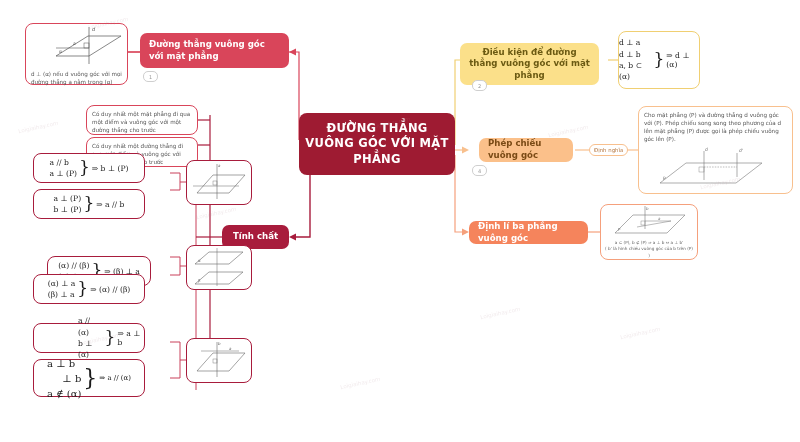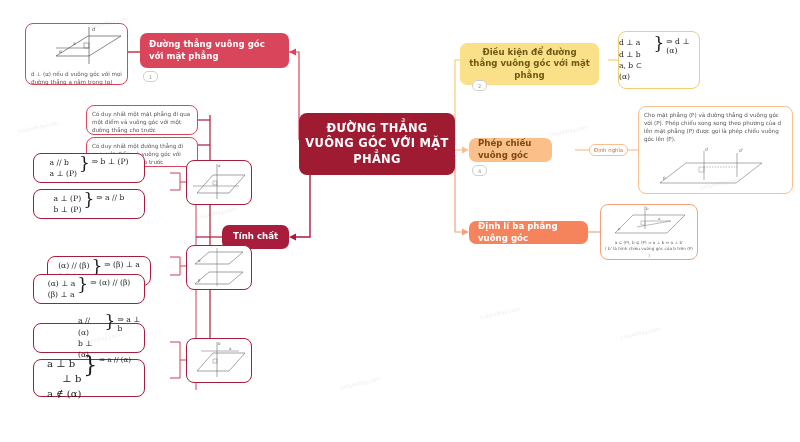--- a/index.html
+++ b/index.html
@@ -25,21 +25,21 @@
   
   .obox{border-radius:8px;box-sizing:border-box;background:#fff;}
   .obox.red{border:1.2px solid #d9455a;}
   .obox.crimson{border:1.2px solid #a81c3c;}
   .obox.yellow{border:1.2px solid #f0cf72;}
   .obox.orange{border:1.2px solid #f8c08e;}
   .obox.orange2{border:1.2px solid #f5a07c;}
   .txtbox{font-size:5.6px;line-height:1.45;color:#555;padding:4px 5px;box-sizing:border-box;}
   .fbox{display:flex;align-items:center;justify-content:center;
     font-family:"DejaVu Serif","Liberation Serif",serif;font-size:7.6px;color:#1a1a1a;}
-  .fml{display:flex;align-items:flex-start;gap:2px;}
+  .fml{display:flex;align-items:center;gap:2px;}
   .stack{display:flex;flex-direction:column;line-height:1.5;text-align:left;}
   .brace{font-size:17px;line-height:.8;font-weight:300;}
   .tag{position:absolute;border:1px solid #f8c08e;background:#fff;border-radius:7px;
     font-size:5.4px;color:#b5763f;padding:2px 4px;}
   .wm{position:absolute;color:rgba(180,140,150,.18);font-size:5.5px;
       transform:rotate(-12deg);pointer-events:none;}
   svg{display:block;}
 </style>
 </head>
 <body>
@@ -116,21 +116,21 @@
     <div class="stack">
       <span>d ⊥ a</span>
       <span>d ⊥ b</span>
       <span>a, b ⊂ (α)</span>
     </div>
     <span class="brace">}</span>
     <span>⇒ d ⊥ (α)</span>
   </div>
 </div>
 
-<div class="node pill orange" style="left:469px;top:138px;width:83px;height:24px;">
+<div class="node pill orange" style="left:479px;top:138px;width:94px;height:24px;">
   <span>Phép chiếu vuông góc</span>
 </div>
 <div class="badge" style="left:472px;top:165px;">4</div>
 <div class="tag" style="left:589px;top:144px;">Định nghĩa</div>
 
 <div class="node obox orange" style="left:638px;top:106px;width:155px;height:88px;">
   <div class="txtbox">Cho mặt phẳng (P) và đường thẳng d vuông góc với (P). Phép chiếu song song theo phương của d lên mặt phẳng (P) được gọi là phép chiếu vuông góc lên (P).</div>
   <svg width="150" height="42" style="margin-left:3px">
     <polygon points="18,36 44,16 120,16 94,36" fill="none" stroke="#777" stroke-width=".6"></polygon>
     <line x1="62" y1="4" x2="62" y2="33" stroke="#777" stroke-width=".6"></line>

